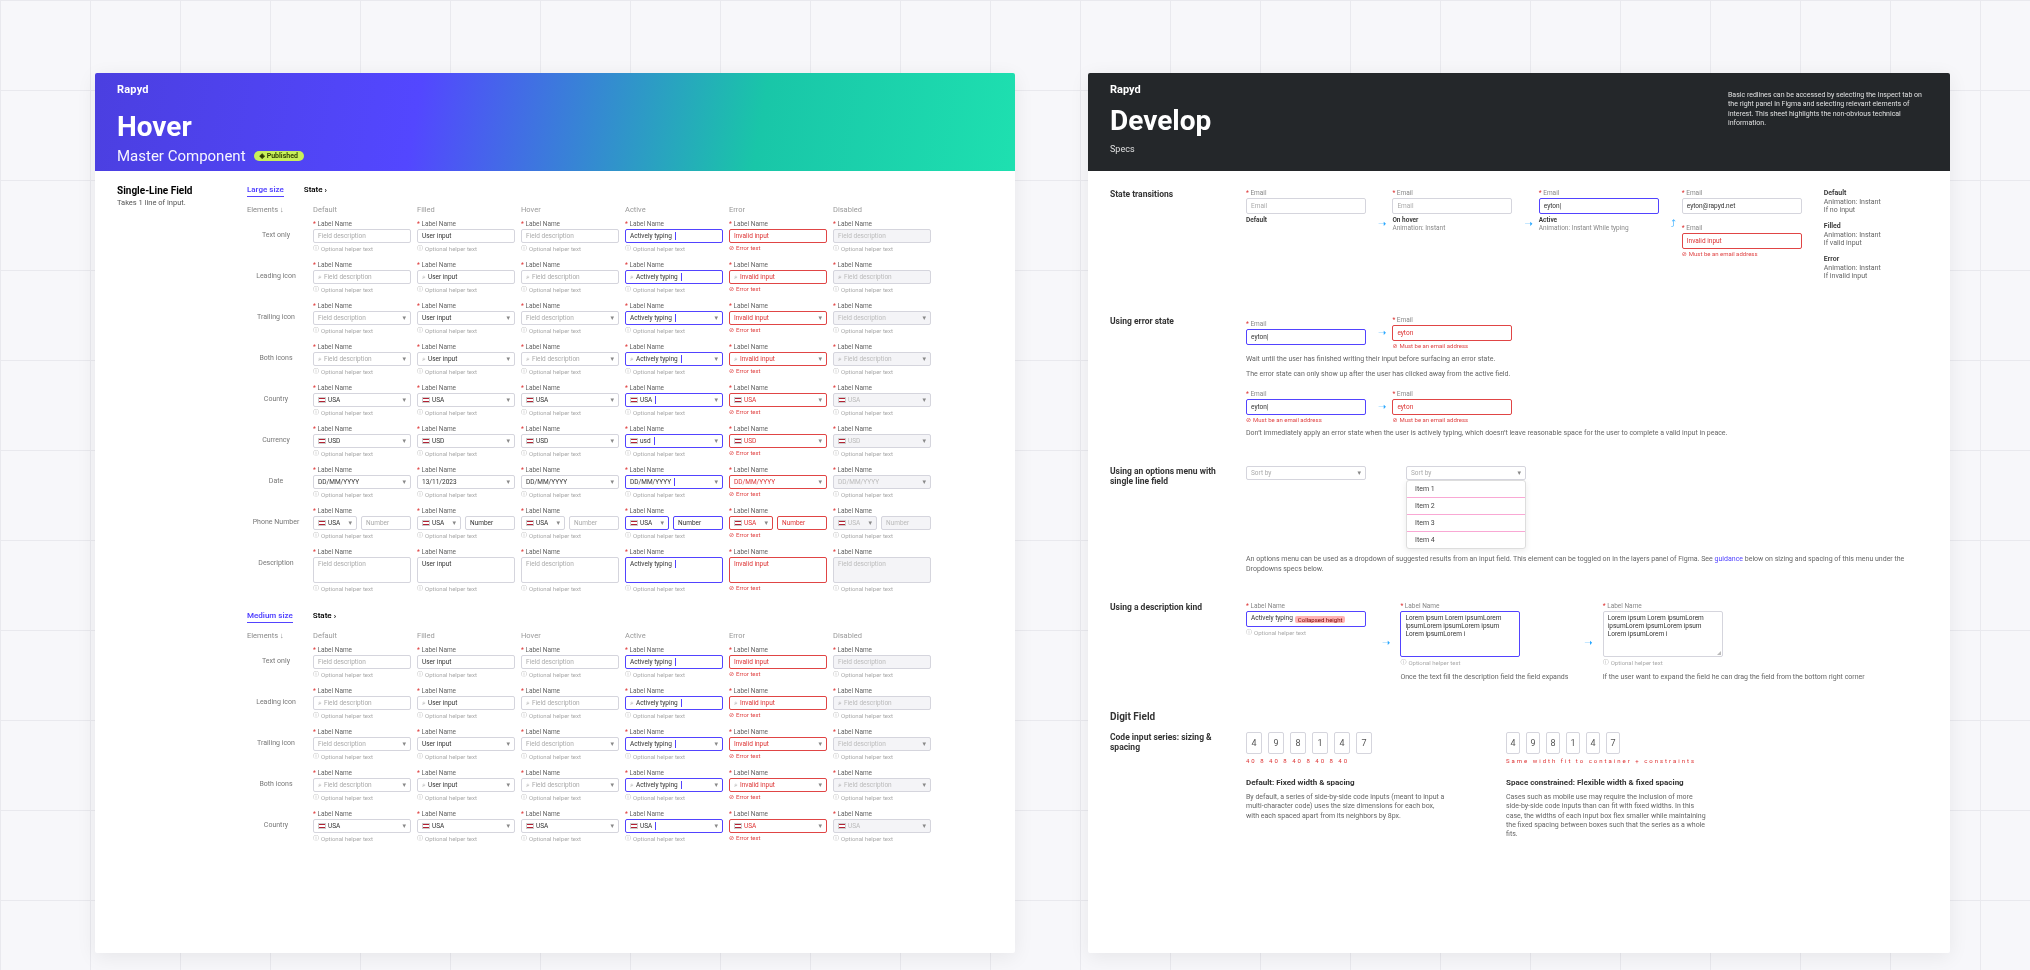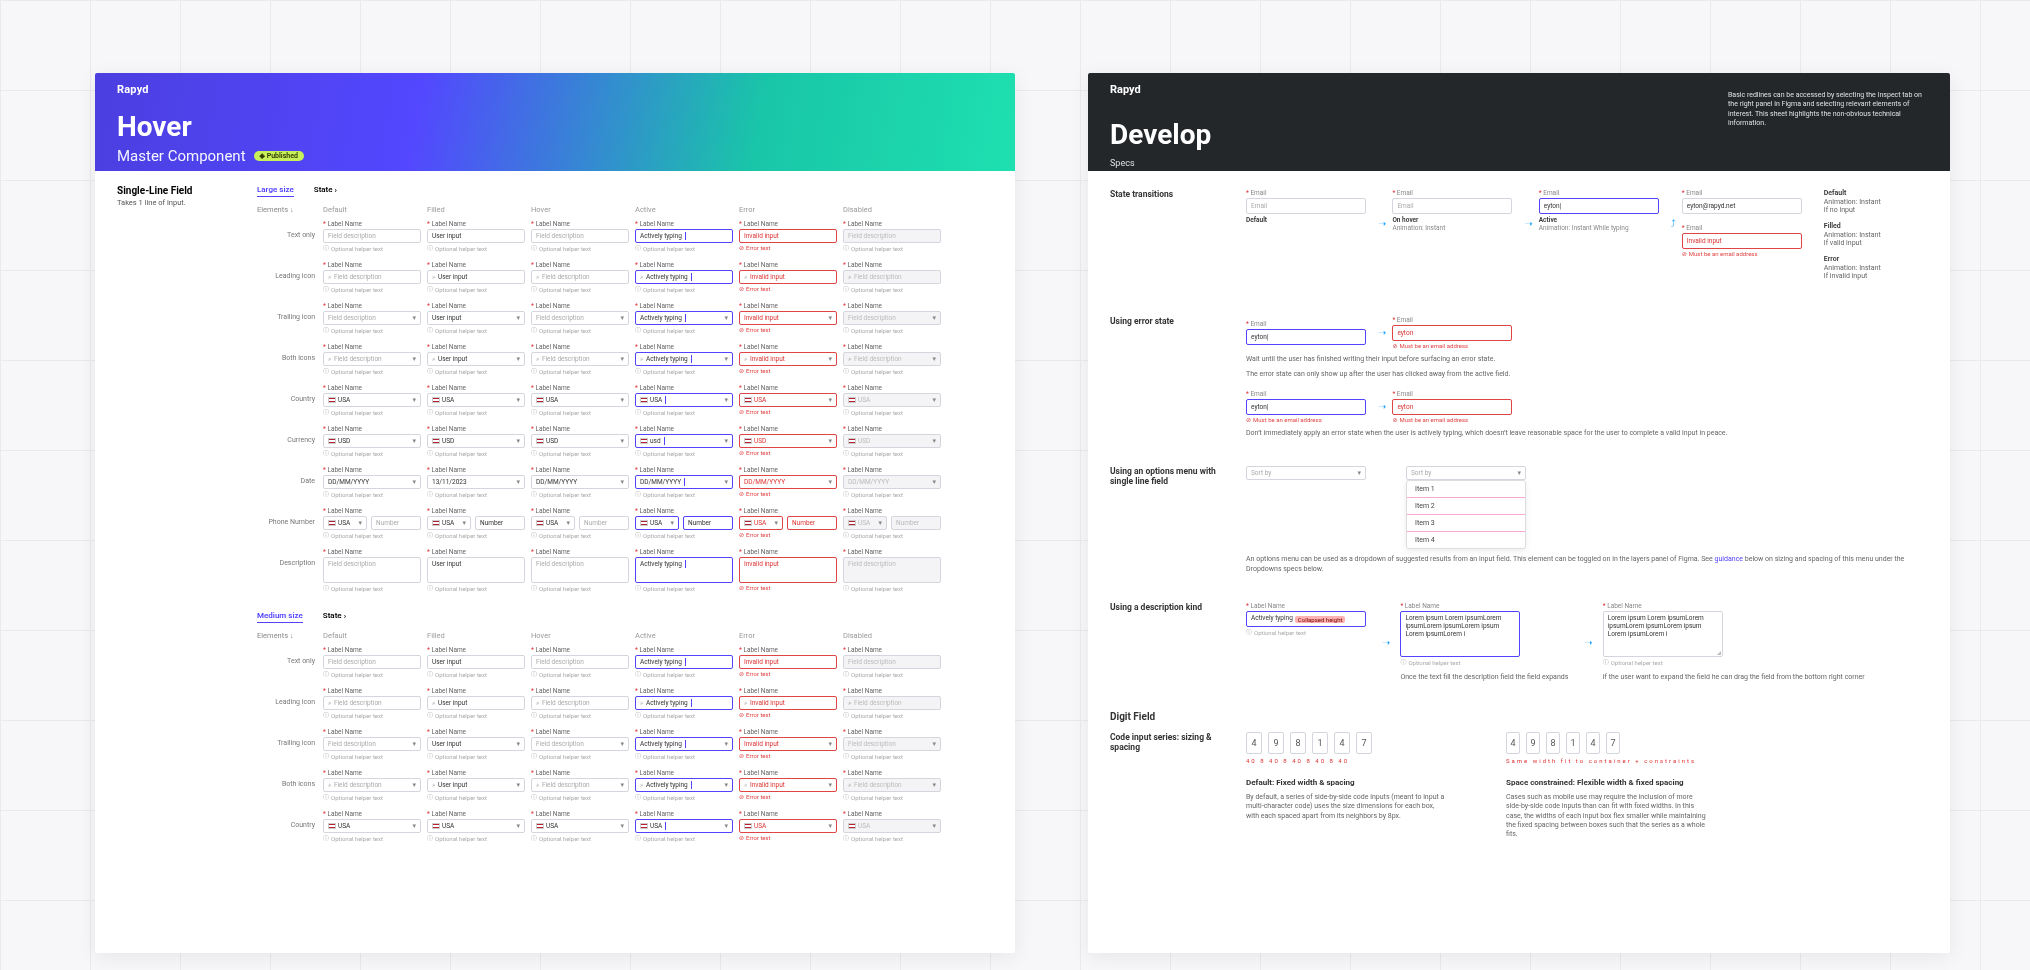--- a/index.html
+++ b/index.html
@@ -16,31 +16,31 @@
 #left-card { left: 95px; top: 73px; width: 920px; height: 880px; }
 #right-card { left: 1088px; top: 73px; width: 862px; height: 880px; }
 
 .hero-left { height: 98px; background: linear-gradient(100deg,#4b3fe0 0%,#5347ff 35%,#19c6a8 72%,#1ee0b0 100%); color: #fff; padding: 10px 22px; position: relative; }
 .hero-left .brand { font-size: 11px; font-weight: 700; letter-spacing: 0.2px; }
 .hero-left .title { font-size: 28px; font-weight: 700; margin-top: 14px; }
 .hero-left .subrow { display:flex; align-items:center; gap:8px; margin-top:4px; }
 .hero-left .sub { font-size: 15px; opacity: 0.95; }
 .hero-left .badge { background:#c8f059; color:#2a3a00; border-radius:8px; font-size:7px; padding:1px 6px; font-weight:600; }
 
-.body-left { display:flex; padding: 14px 22px; gap: 20px; }
+.body-left { display:flex; padding: 14px 22px; gap: 10px; }
 .leftcol { width: 120px; flex-shrink:0; }
 .leftcol h4 { font-size: 10px; font-weight: 700; margin-bottom: 2px; }
 .leftcol p  { font-size: 7.5px; color:#555; line-height:1.3; }
 
 .grid { flex:1; font-size:0; }
 .tabs { display:flex; gap:20px; font-size:8px; font-weight:600; margin-bottom:8px; }
 .tabs span:first-child { color:#5243ff; border-bottom:1px solid #5243ff; padding-bottom:2px; }
 .hdr-row { display:flex; align-items:flex-start; margin-bottom:4px; }
 .row   { display:flex; align-items:flex-start; }
-.rowlabel { width: 66px; flex-shrink:0; font-size:7px; color:#777; text-align:right; padding-right:8px; padding-top:13px; }
+.rowlabel { width: 66px; flex-shrink:0; font-size:7px; color:#777; text-align:center; padding-right:8px; padding-top:13px; }
 .hdr-cell { width: 104px; font-size:7.5px; color:#999; padding-left:0; }
 .hdr-left { width:66px; font-size:7.5px; color:#888; }
 .cell  { width:104px; padding:2px 6px 6px 0; }
 .lbl   { font-size:6.5px; color:#666; margin-bottom:1px; }
 .lbl .ast { color:#d33; }
 .inp   { border:1px solid #d5d5dd; border-radius:2px; height:14px; font-size:6.5px; padding:0 4px; display:flex; align-items:center; gap:2px; color:#333; background:#fff; position:relative; }
 .inp.placeholder { color:#aaa; }
 .inp.active { border-color:#5243ff; }
 .inp.error  { border-color:#e04545; color:#d33; }
 .inp.disabled { background:#f4f4f7; color:#bbb; }
@@ -55,21 +55,21 @@
 .phone .inp:last-child { flex:1; }
 .desc  { height:26px; align-items:flex-start; padding-top:2px; }
 .caret { border-left:1px solid #5243ff; height:8px; display:inline-block; margin-left:1px; }
 
 .section-divider { height:12px; }
 
 
 .hero-right { height: 98px; background:#24272a; color:#fff; padding: 10px 22px; display:flex; }
 .hero-right .lcol { flex:1; }
 .hero-right .brand { font-size:11px; font-weight:700; }
-.hero-right .title { font-size:28px; font-weight:700; margin-top:22px; }
+.hero-right .title { font-size:28px; font-weight:700; margin-top:8px; }
 .hero-right .sub   { font-size:9px; opacity:0.85; margin-top:7px; }
 .hero-right .note  { width: 200px; font-size:7px; line-height:1.35; opacity:0.85; align-self:flex-start; padding-top:8px; }
 
 .body-right { padding: 18px 22px; font-size:8px; color:#333; }
 .sec { margin-bottom: 28px; }
 .sec h3 { font-size:10px; font-weight:700; margin-bottom:10px; }
 .flowrow { display:flex; align-items:flex-start; gap: 16px; margin-bottom:10px; }
 .spec-left { width:120px; flex-shrink:0; font-size:8.5px; font-weight:700; }
 .spec-body { flex:1; }
 .field-demo { display:inline-flex; flex-direction:column; margin-right: 6px; }

